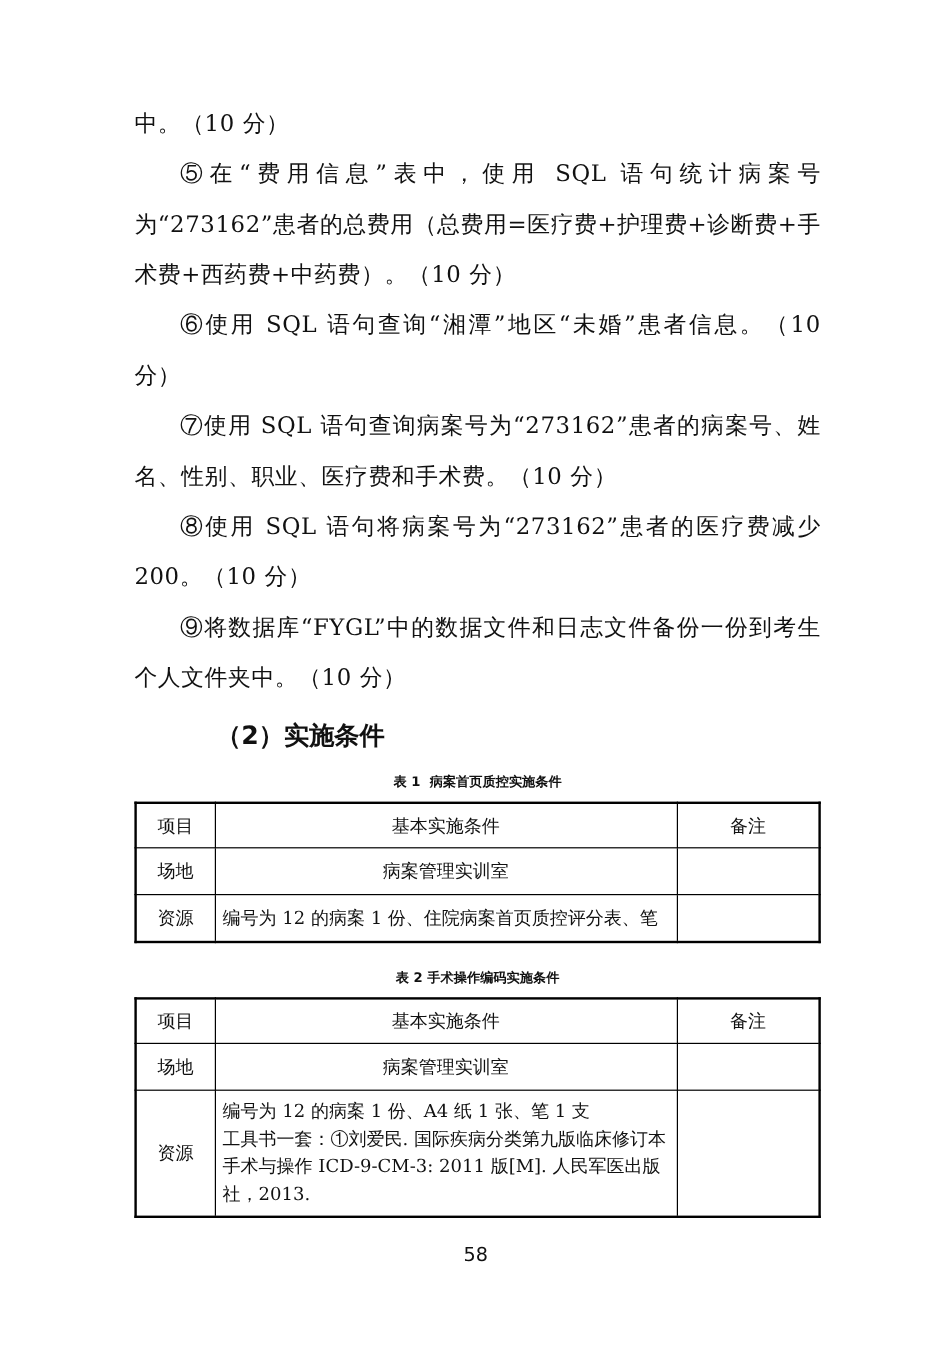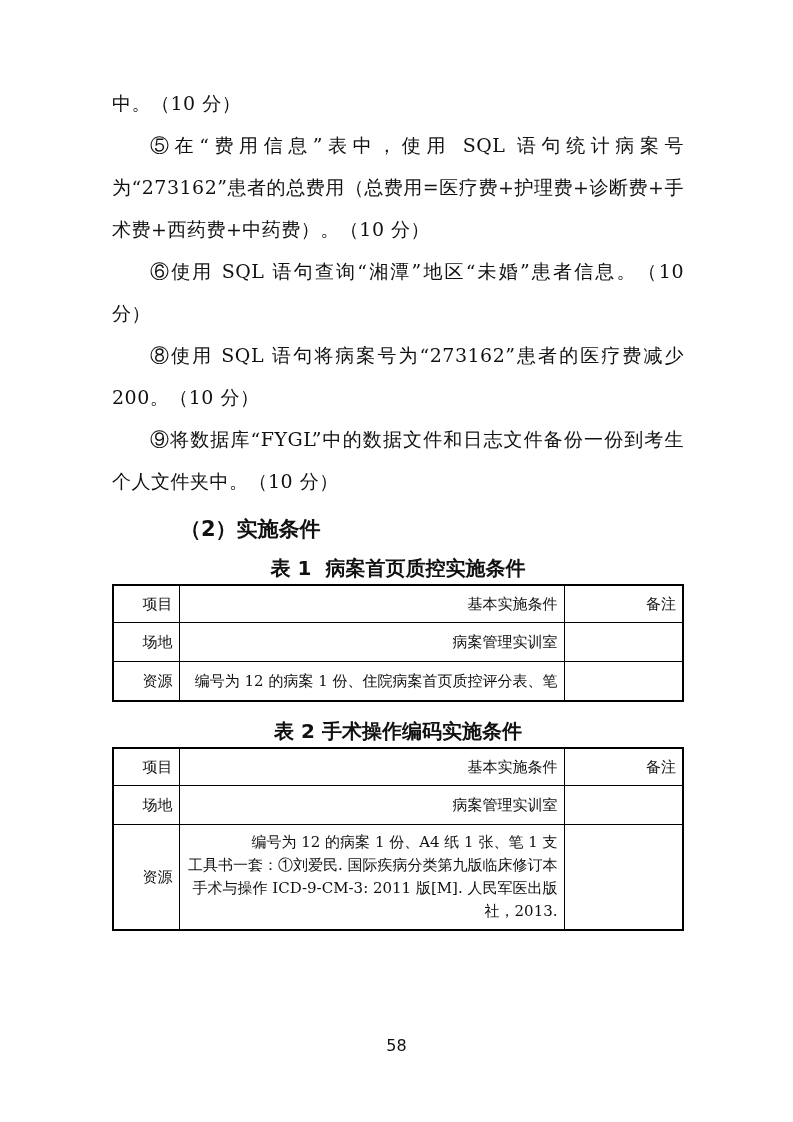--- a/index.html
+++ b/index.html
@@ -35,39 +35,38 @@
     font-weight: bold;
     font-size: 21px;
     line-height: 28px;
   }
 
   .table-title {
     margin: 14px 0 5px 0;
     text-align: center;
     font-family: "DejaVu Sans", sans-serif;
     font-weight: bold;
-    font-size: 20px;
+    font-size: 11px;
     line-height: 22px;
     white-space: pre;
   }
   .table-title.second { margin-top: 18px; }
 
   table.cond-table {
     width: 570px;
     border-collapse: collapse;
     table-layout: fixed;
     border: 2px solid #000;
     font-size: 15px;
     line-height: 23px;
   }
   table.cond-table td {
     border: 1px solid #000;
     padding: 6px 6px;
     vertical-align: middle;
-    text-align: right;
   }
   table.cond-table col.c-label   { width: 66px; }
   table.cond-table col.c-main    { width: 385px; }
   table.cond-table col.c-note    { width: 119px; }
 
   td.cell-center { text-align: center; }
   td.cell-left   { text-align: left; padding-left: 10px; }
   td.vtop        { vertical-align: top; }
   tr.hdr-row td  { height: 24px; }
   tr.body-row td { height: 26px; }
@@ -85,20 +84,21 @@
 </style>
 </head>
 <body>
 
 <div class="page">
   <div class="content">
 
     <p class="body-para">中。（10 分）</p>
     <p class="body-para indent">⑤在“费用信息”表中，使用 SQL 语句统计病案号为“273162”患者的总费用（总费用=医疗费+护理费+诊断费+手术费+西药费+中药费）。（10 分）</p>
     <p class="body-para indent">⑥使用 SQL 语句查询“湘潭”地区“未婚”患者信息。（10 分）</p>
+    <p class="body-para indent">⑦使用 SQL 语句查询病案号为“273162”患者的病案号、姓名、性别、职业、医疗费和手术费。（10 分）</p>
     <p class="body-para indent">⑧使用 SQL 语句将病案号为“273162”患者的医疗费减少 200。（10 分）</p>
     <p class="body-para indent">⑨将数据库“FYGL”中的数据文件和日志文件备份一份到考生个人文件夹中。（10 分）</p>
 
     <div class="section-heading">（2）实施条件</div>
 
     <div class="table-title">表 1  病案首页质控实施条件</div>
 
     <table class="cond-table">
       <colgroup>
           <col class="c-label">

